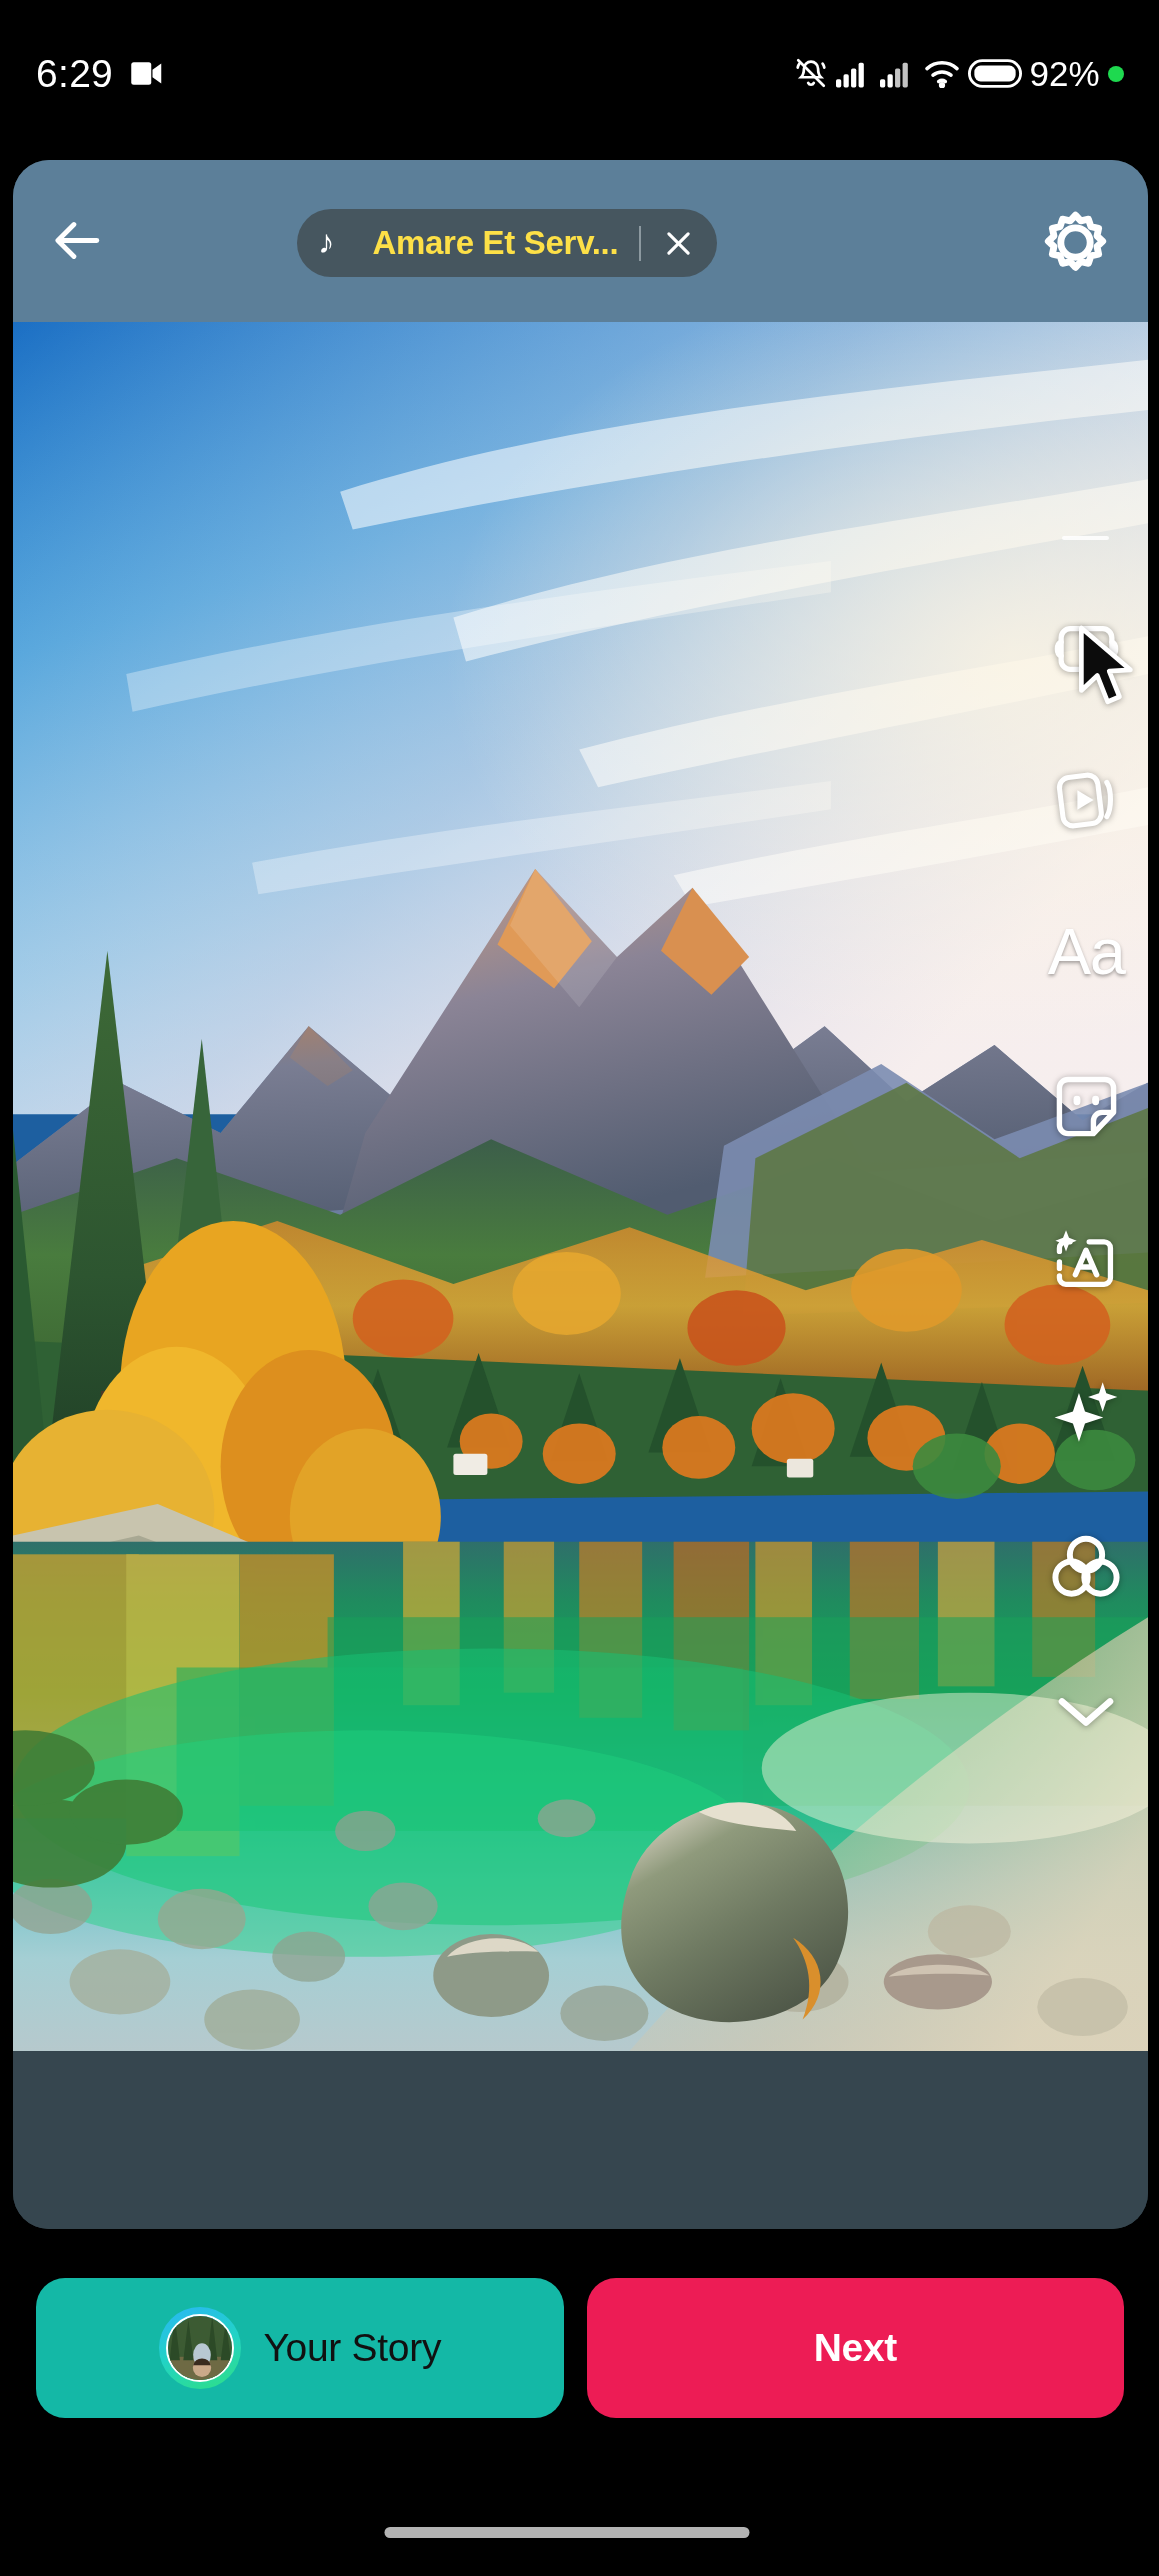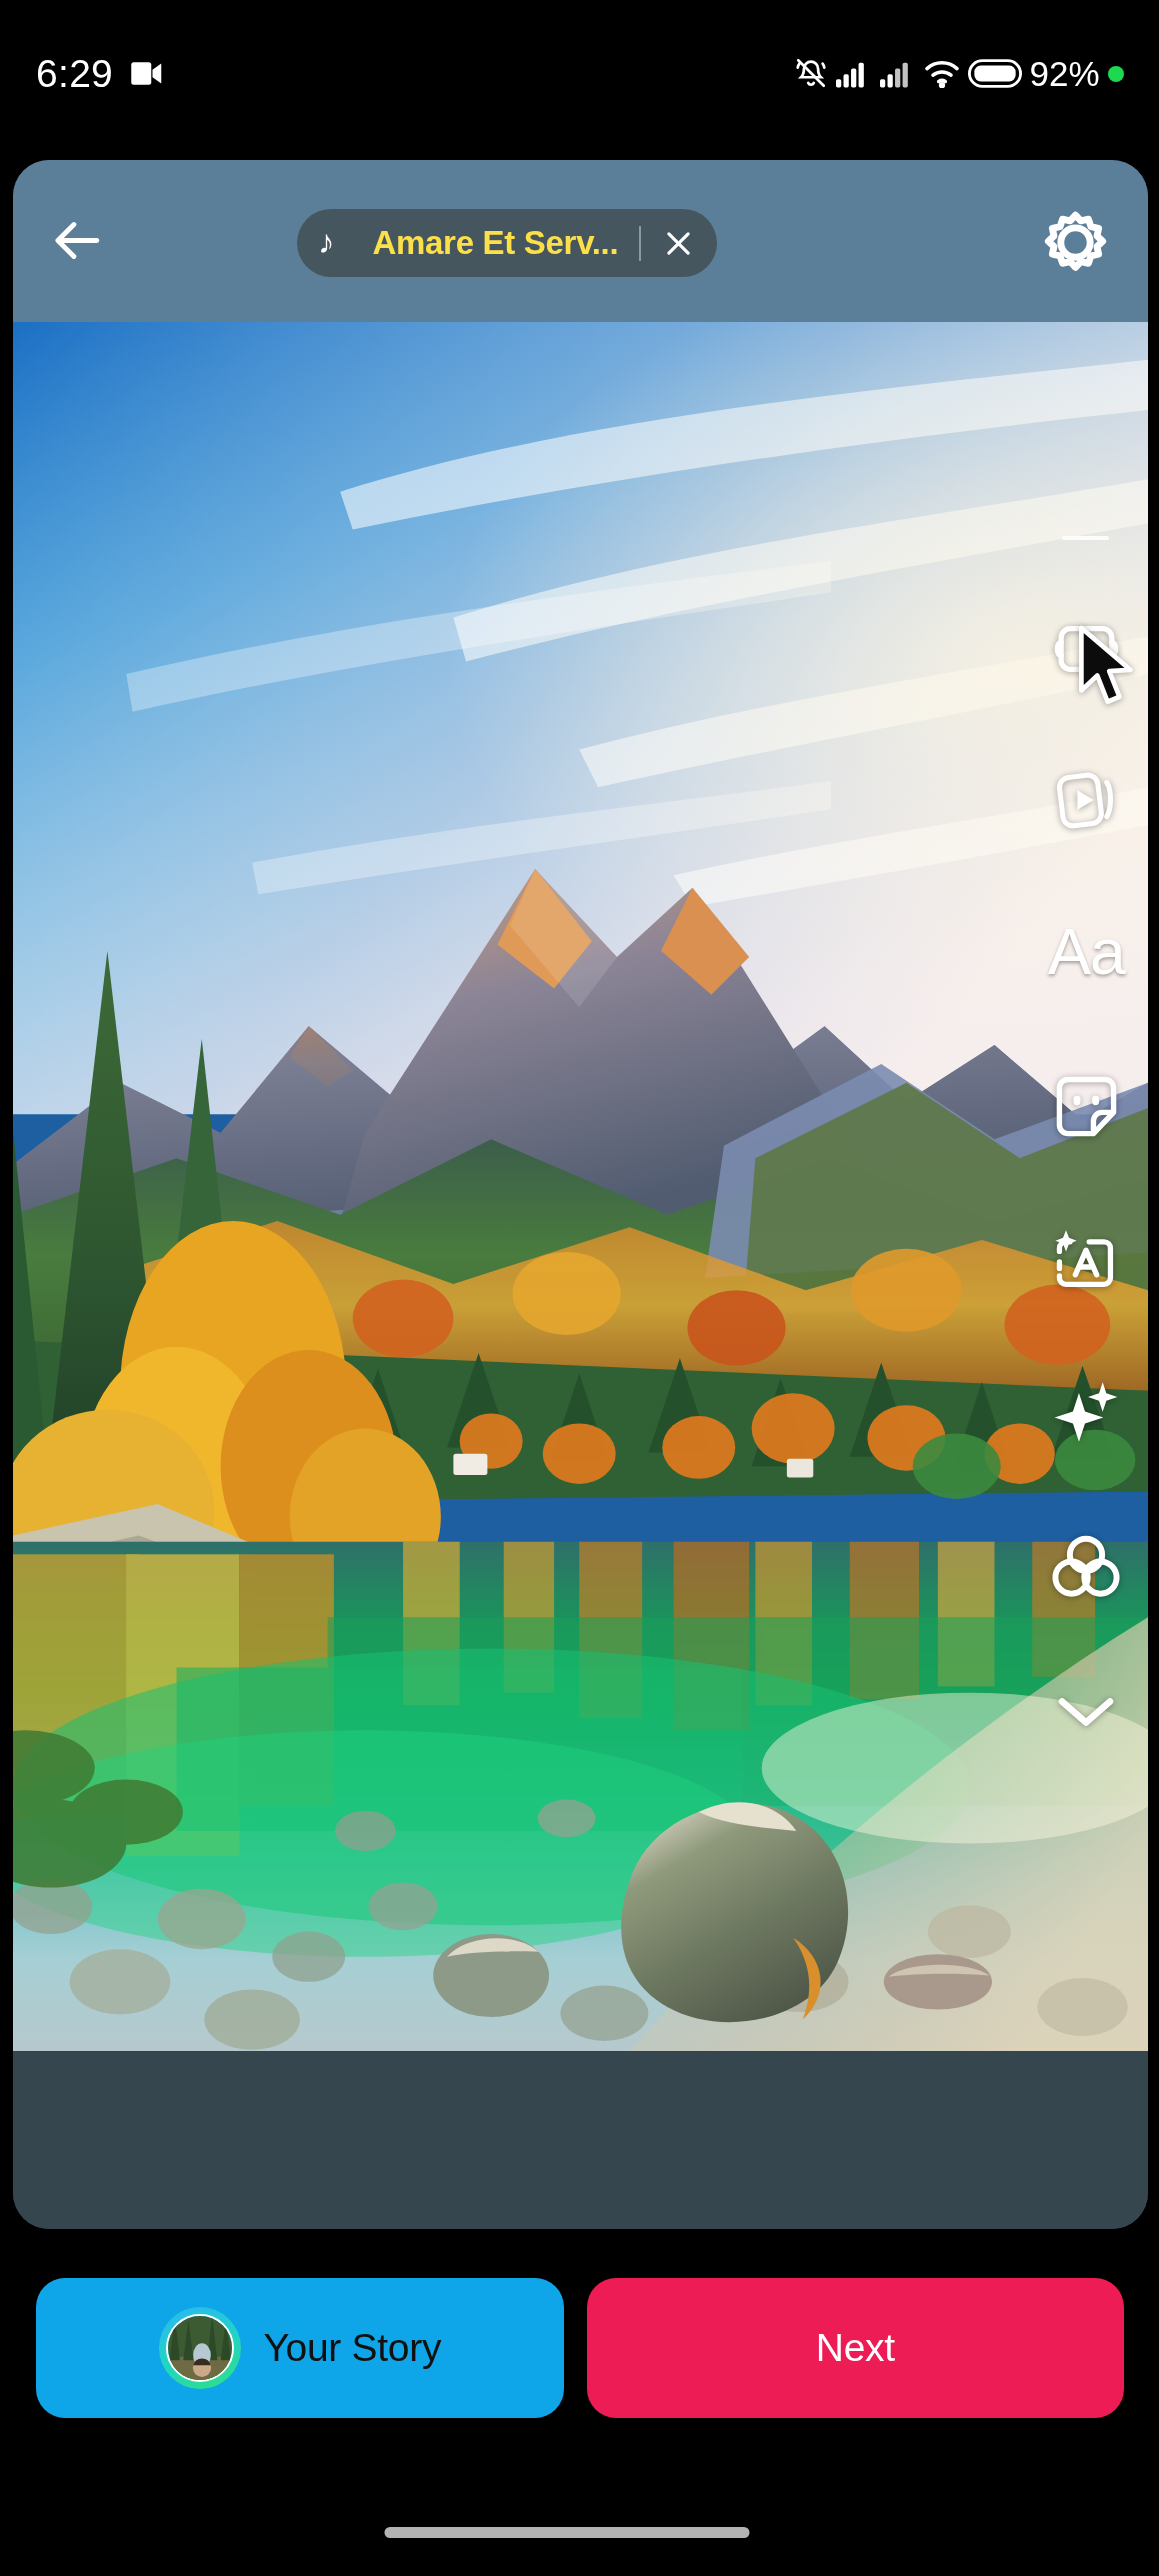--- a/index.html
+++ b/index.html
@@ -69,38 +69,38 @@
   .tool-aa { font-size:65px; color:#fff; font-weight:400; line-height:1;
              text-shadow:0 1.9px 3.8px rgba(0,0,0,.35); letter-spacing:-1.3px; }
   .cursor { position:absolute; left:36px; top:25px; width:75px; height:88px; }
 
   
   .actions {
     position:absolute; left:0; top:2270px; width:1160px; height:155px;
     display:flex; align-items:center; gap:22.6px; padding:0 36px;
   }
   .story-btn {
-    width:528px; height:140px; background:#0ea5e9; border-radius:29px;
+    width:528px; height:140px; background:#14b8a6; border-radius:29px;
     display:flex; align-items:center; justify-content:center; gap:22.6px;
   }
   .avatar-ring {
     width:82px; height:82px; border-radius:50%;
     background:linear-gradient(160deg,#29b6f6 0%,#22d3c5 50%,#2fdf84 100%);
     display:flex; align-items:center; justify-content:center;
   }
   .avatar-inner {
     width:68px; height:68px; border-radius:50%; overflow:hidden;
     border:2.5px solid #fff; position:relative;
   }
   .story-label { font-size:39px; color:#111; font-weight:400; letter-spacing:-0.3px; }
   .next-btn {
     flex:1; height:140px; background:#ed1c55; border-radius:29px;
     display:flex; align-items:center; justify-content:center;
   }
-  .next-label { font-size:39px; color:#fff; font-weight:400; letter-spacing:-0.3px; }
+  .next-label { font-size:39px; color:#fff; font-weight:700; letter-spacing:-0.3px; }
 
   
   .navpill {
     position:absolute; left:50%; transform:translateX(-50%);
     bottom:38px; width:365px; height:11.3px;
     background:#b3b3b3; border-radius:6.3px;
   }
 </style>
 </head>
 <body>

